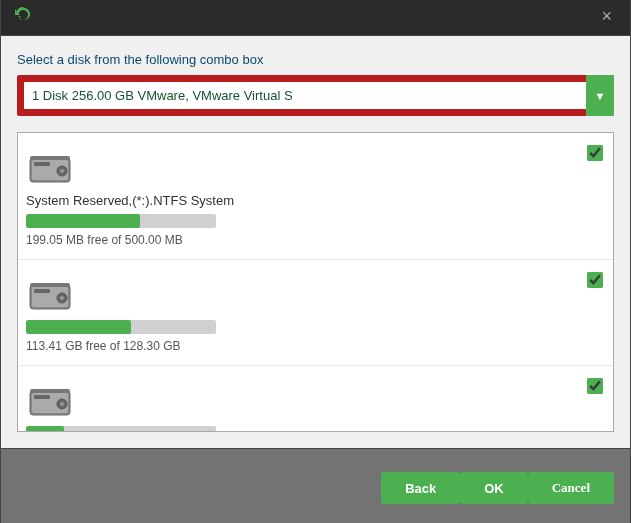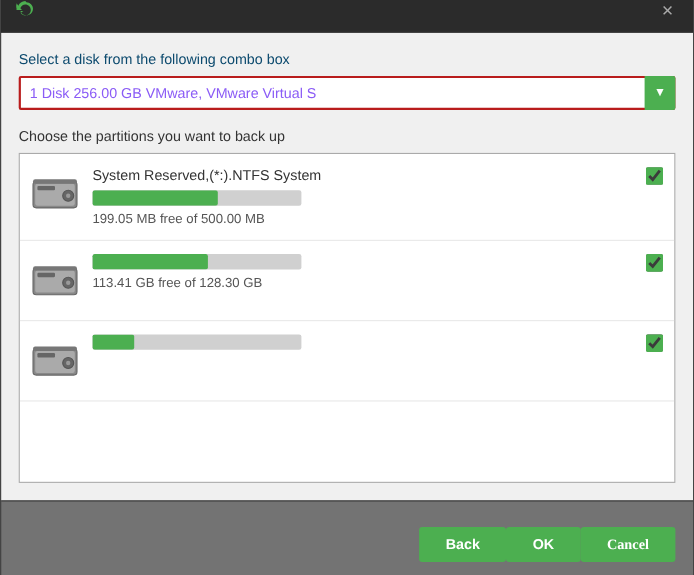--- a/index.html
+++ b/index.html
@@ -56,25 +56,25 @@
       font-size: 13px;
     }
     .dropdown-container {
       position: relative;
       margin-bottom: 16px;
     }
     .dropdown {
       width: 100%;
       padding: 6px 30px 6px 8px;
       background: #fff;
-      border: 2px solid #b91c1c;
+      border: 7px solid #b91c1c;
       border-radius: 2px;
       appearance: none;
       font-size: 13px;
-      color: #8b5cf6;
+      color: #14532d;
       cursor: pointer;
     }
     .dropdown-arrow {
       position: absolute;
       right: 0;
       top: 0;
       bottom: 0;
       width: 28px;
       background: #4CAF50;
       display: flex;
@@ -99,20 +99,21 @@
       height: 300px;
       overflow-y: scroll;
       position: relative;
     }
     .partition-item {
       display: flex;
       align-items: flex-start;
       padding: 12px 8px 12px 8px;
       border-bottom: 1px solid #e8e8e8;
       position: relative;
+      flex-direction: column;
     }
     .partition-icon {
       width: 48px;
       height: 48px;
       flex-shrink: 0;
       display: flex;
       align-items: center;
       justify-content: center;
       margin-right: 10px;
     }
@@ -200,21 +201,20 @@
     <button class="close-btn">×</button>
   </div>
 
   <div class="content">
     <div class="label-text">Select a disk from the following combo box</div>
     <div class="dropdown-container">
       <select class="dropdown"><option>1 Disk 256.00 GB VMware,  VMware Virtual S</option></select>
       <div class="dropdown-arrow"></div>
     </div>
 
-    <div class="partitions-label">Choose the partitions you want to back up</div>
     <div class="partitions-list">
 
       <div class="partition-item">
         <div class="partition-icon">
           <svg class="disk-svg" viewBox="0 0 44 38" fill="none" xmlns="http://www.w3.org/2000/svg">
             <rect x="2" y="8" width="40" height="24" rx="3" fill="#888" stroke="#666" stroke-width="1"></rect>
             <rect x="4" y="10" width="36" height="20" rx="2" fill="#aaa"></rect>
             <rect x="6" y="12" width="16" height="4" rx="1" fill="#666"></rect>
             <circle cx="34" cy="21" r="5" fill="#666" stroke="#555" stroke-width="1"></circle>
             <circle cx="34" cy="21" r="2" fill="#999"></circle>

